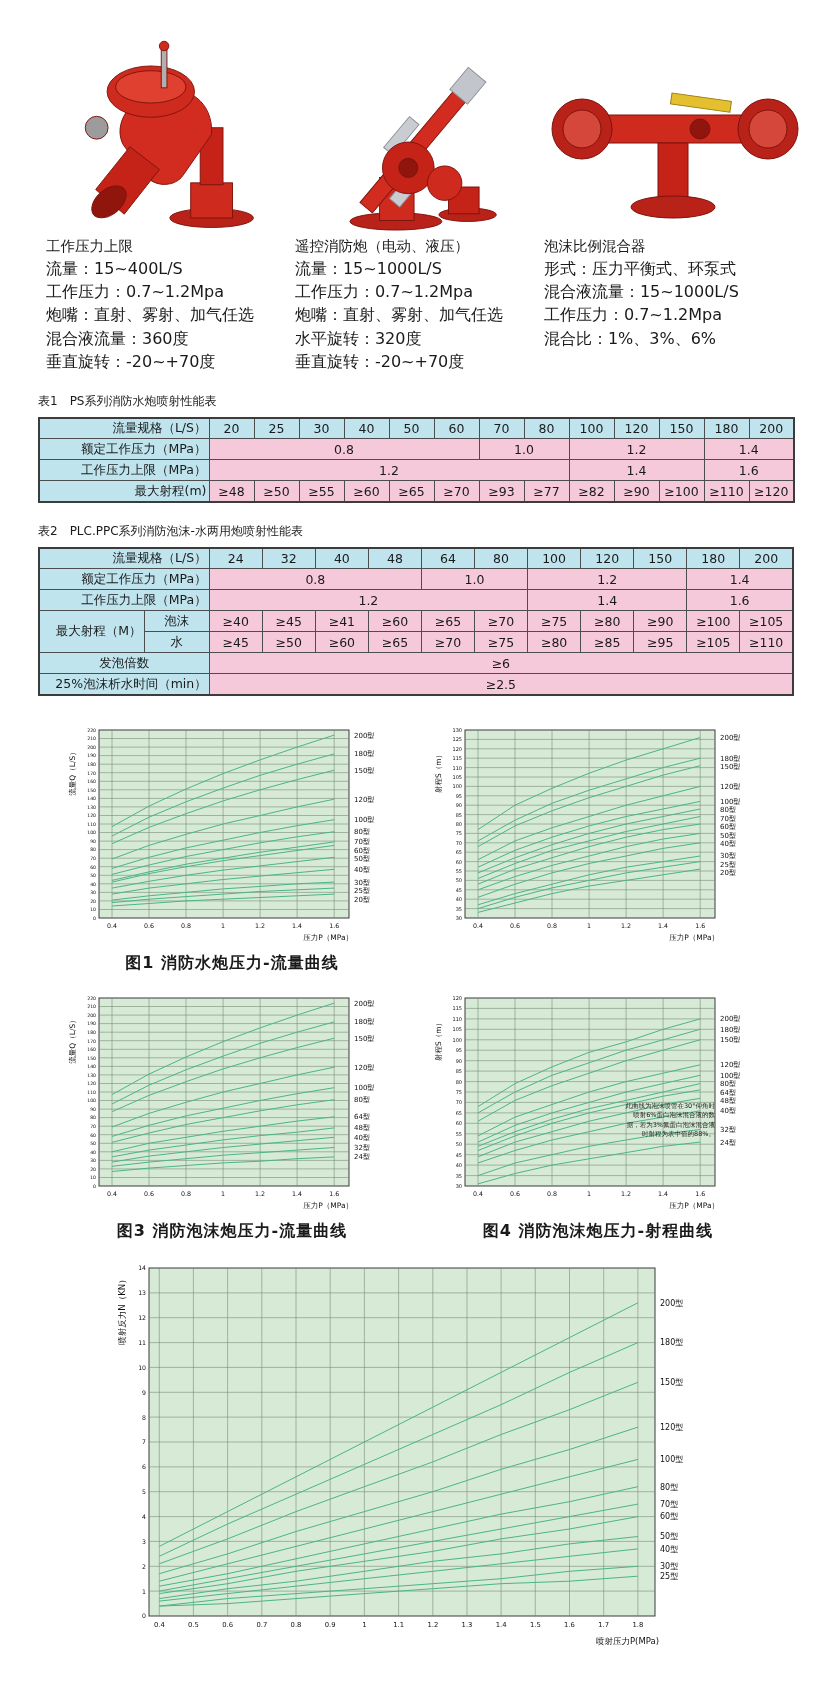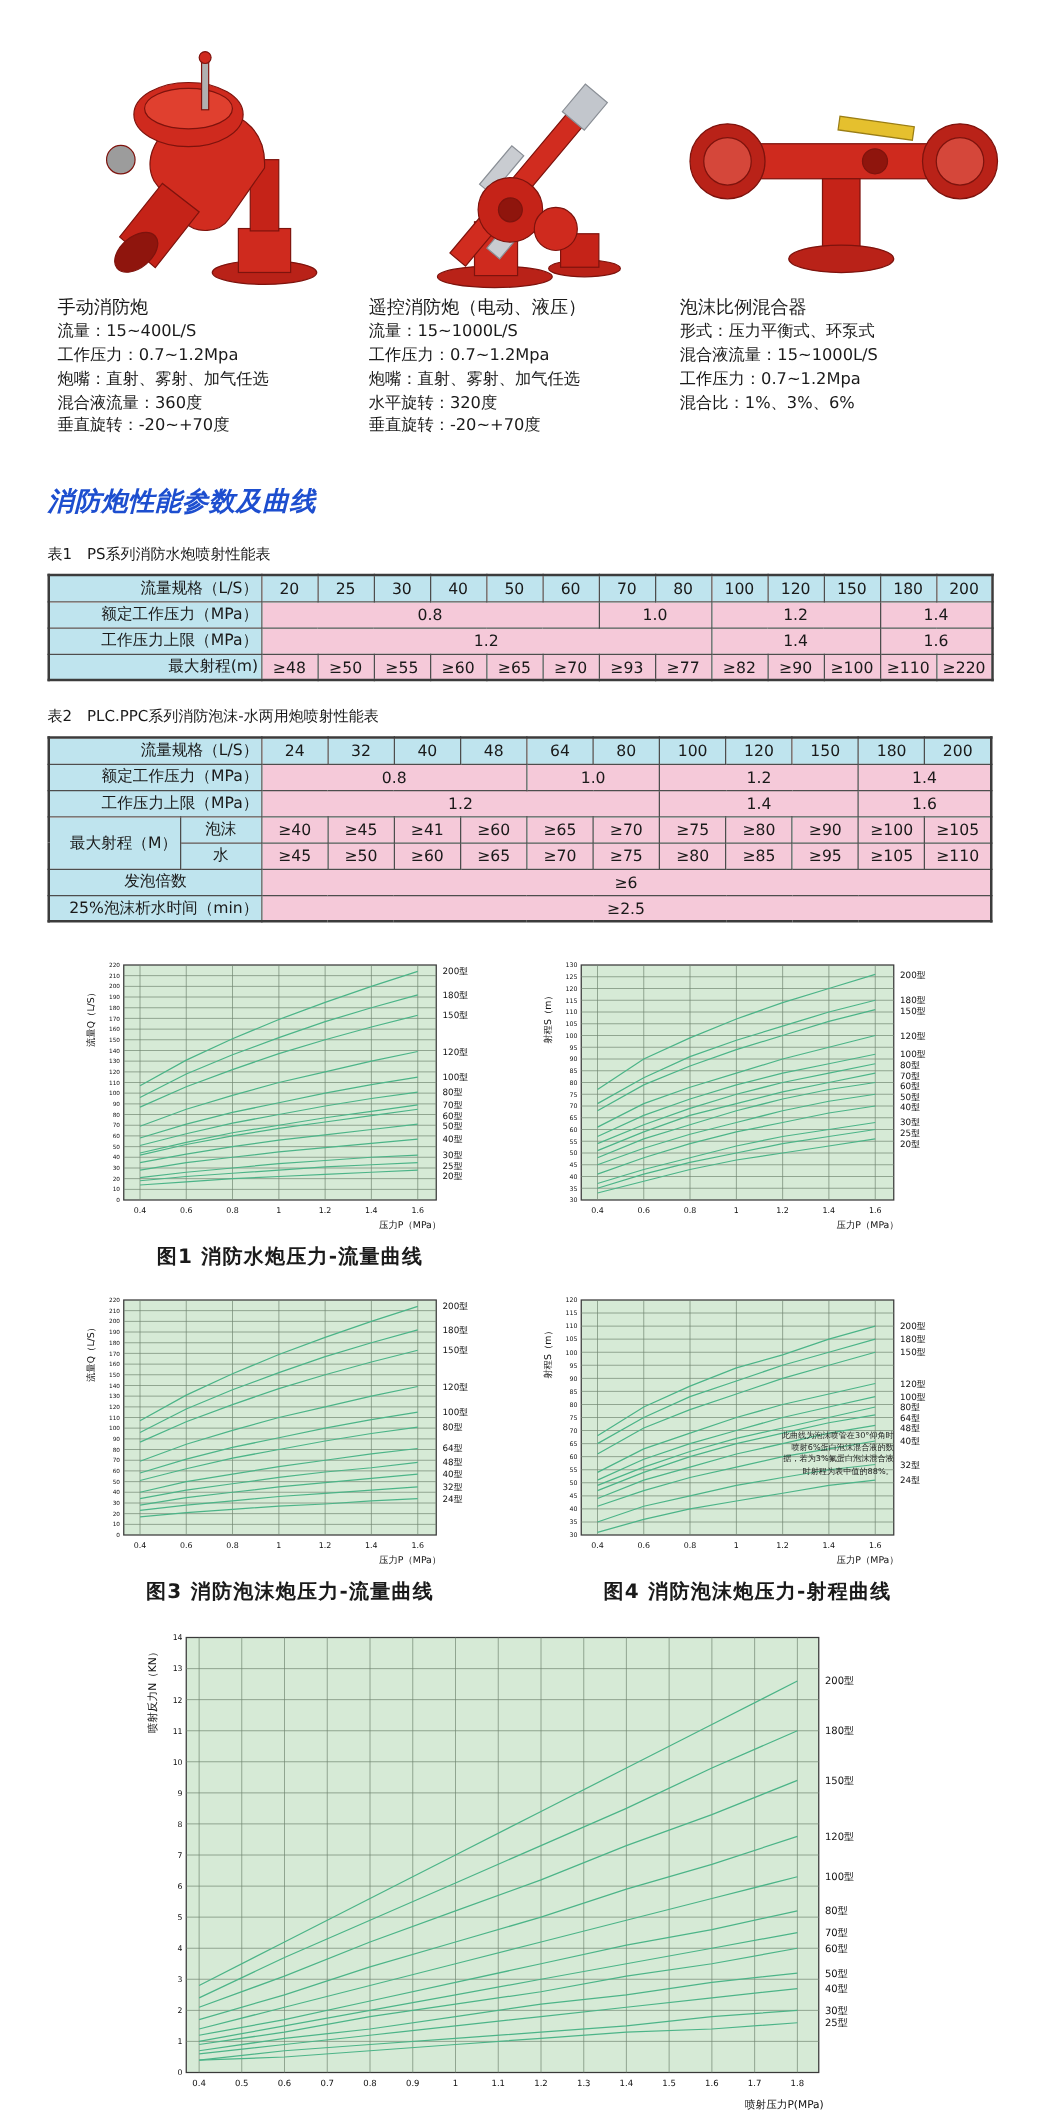--- a/index.html
+++ b/index.html
@@ -6,21 +6,21 @@
   html,body{background:#fff}
   body{width:830px;font-family:"DejaVu Sans","Liberation Sans",sans-serif;color:#1a1a1a}
   .page{width:830px;min-height:1694px;padding-top:26px;background:#fff}
 
   
   .products{display:flex;padding-left:46px;padding-right:24px;gap:8px}
   .product{width:250px}
   .product.wide{width:272px}
   .photo{height:206px;display:flex;align-items:flex-end;justify-content:center}
   .p-name{font-size:14.5px;line-height:1.45;margin-top:4px;white-space:nowrap}
-  .p-line{font-size:13px;line-height:1.45;white-space:nowrap}
+  .p-line{font-size:16px;line-height:1.45;white-space:nowrap}
 
   
   .heading{margin:36px 0 0 38px;font-size:21px;font-weight:bold;font-style:italic;color:var(--heading,#1d4ecf);letter-spacing:.5px}
 
   
   .tbl-wrap{margin-left:38px;width:756px}
   .tbl-title{text-align:left;font-weight:normal;font-size:12px;margin:20px 0 7px}
   table{border-collapse:collapse;width:756px;table-layout:fixed;border:2px solid #3c3c3c}
   td{border:1px solid #4d4d4d;height:21px;text-align:center;font-size:12.5px;padding:0 2px;overflow:hidden;white-space:nowrap}
   .c-label{background:var(--blue,#bfe4ee);text-align:right;padding-left:8px}
@@ -55,21 +55,21 @@
             <ellipse cx="84" cy="60" rx="46" ry="27" fill="#cf2a1e"></ellipse>
             <ellipse cx="84" cy="55" rx="37" ry="17" fill="#e0402f"></ellipse>
             <path d="M62,118 L26,163 L56,189 L93,142 Z" fill="#c52318"></path>
             <ellipse cx="40" cy="176" rx="21" ry="13" fill="#8f150d" transform="rotate(-40 40 176)"></ellipse>
             <circle cx="27" cy="98" r="12" fill="#9c9c9c"></circle>
             <rect x="95" y="14" width="6" height="42" fill="#b0b0b0"></rect>
             <circle cx="98" cy="12" r="5" fill="#cf2a1e"></circle>
           </g>
         </svg>
       </div>
-      <div class="p-name">手动消防炮</div>
+      <div class="p-name">工作压力上限</div>
       <div class="p-line">流量：15~400L/S</div>
       <div class="p-line">工作压力：0.7~1.2Mpa</div>
       <div class="p-line">炮嘴：直射、雾射、加气任选</div>
       <div class="p-line">混合液流量：360度</div>
       <div class="p-line">垂直旋转：-20~+70度</div>
     </div>
 
     <div class="product">
       <div class="photo">
         <svg width="220" height="200" viewBox="0 0 230 205">
@@ -115,21 +115,20 @@
         </svg>
       </div>
       <div class="p-name">泡沫比例混合器</div>
       <div class="p-line">形式：压力平衡式、环泵式</div>
       <div class="p-line">混合液流量：15~1000L/S</div>
       <div class="p-line">工作压力：0.7~1.2Mpa</div>
       <div class="p-line">混合比：1%、3%、6%</div>
     </div>
   </section>
 
-  <h2 class="heading">消防炮性能参数及曲线</h2>
 
   <div class="tbl-wrap">
     <div class="tbl-title">表1　PS系列消防水炮喷射性能表</div>
     <table id="t1">
         <colgroup>
           <col style="width: 170px;">
           <col style="width: 45px;">
           <col style="width: 45px;">
           <col style="width: 45px;">
           <col style="width: 45px;">
@@ -180,21 +179,21 @@
             <td class="c-pink">≥55</td>
             <td class="c-pink">≥60</td>
             <td class="c-pink">≥65</td>
             <td class="c-pink">≥70</td>
             <td class="c-pink">≥93</td>
             <td class="c-pink">≥77</td>
             <td class="c-pink">≥82</td>
             <td class="c-pink">≥90</td>
             <td class="c-pink">≥100</td>
             <td class="c-pink">≥110</td>
-            <td class="c-pink">≥220</td>
+            <td class="c-pink">≥120</td>
           </tr>
         </tbody>
       </table>
   </div>
 
   <div class="tbl-wrap">
     <div class="tbl-title">表2　PLC.PPC系列消防泡沫-水两用炮喷射性能表</div>
     <table id="t2">
         <colgroup>
           <col style="width: 105px;">

